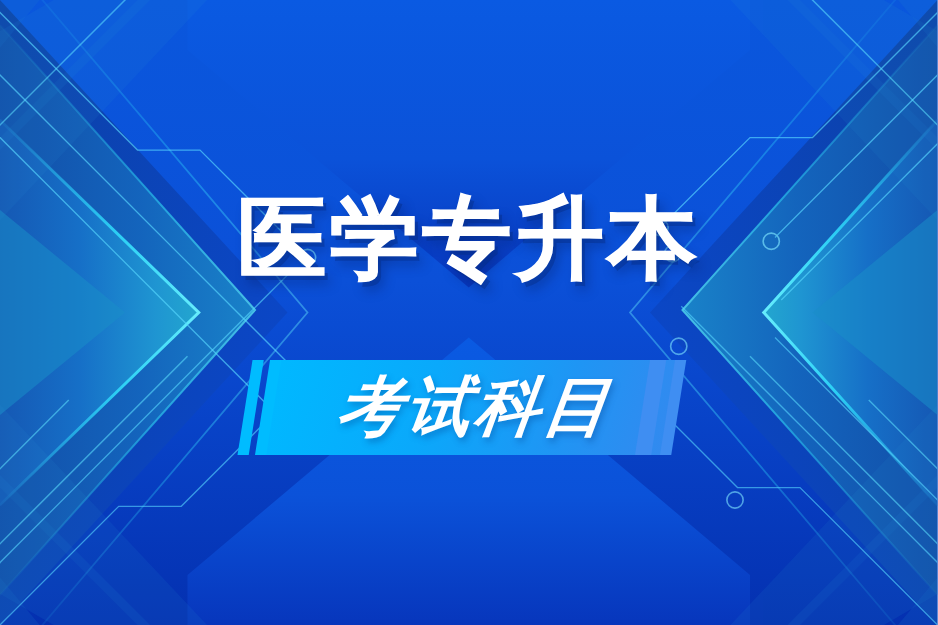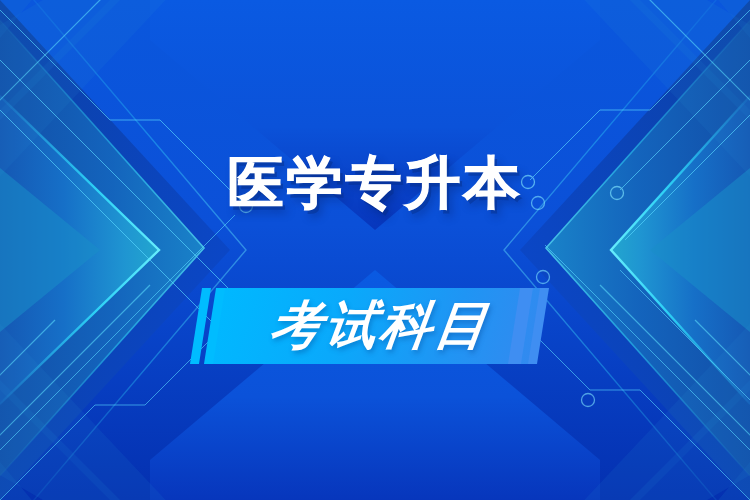--- a/index.html
+++ b/index.html
@@ -34,21 +34,21 @@
     position: absolute;
     left: 0;
     right: 0;
     top: 154px;
     text-align: center;
     z-index: 40;
   }
   .main-title {
     display: inline-block;
     font-family: "DejaVu Sans", "Liberation Sans", sans-serif;
-    font-size: 56px;
+    font-size: 71px;
     line-height: 1.05;
     font-weight: 700;
     color: #ffffff;
     letter-spacing: 3px;
     white-space: nowrap;
     text-shadow:
        3px 4px 0 rgba(6, 42, 128, 0.40),
        5px 7px 9px rgba(4, 30, 100, 0.38);
     -webkit-text-stroke: 1px #ffffff;
   }

